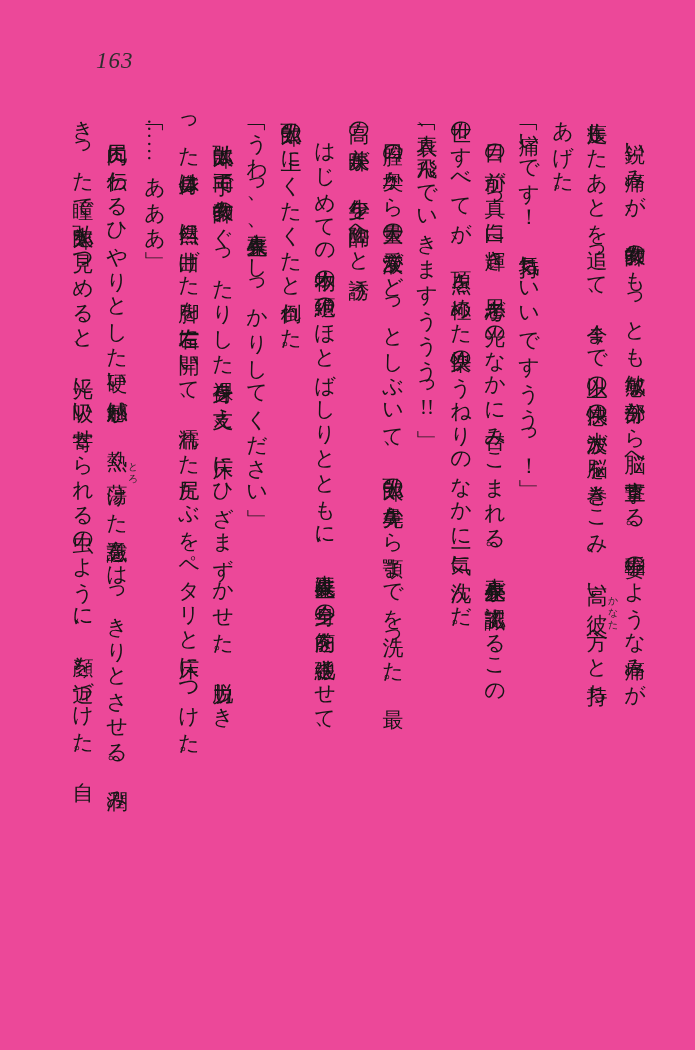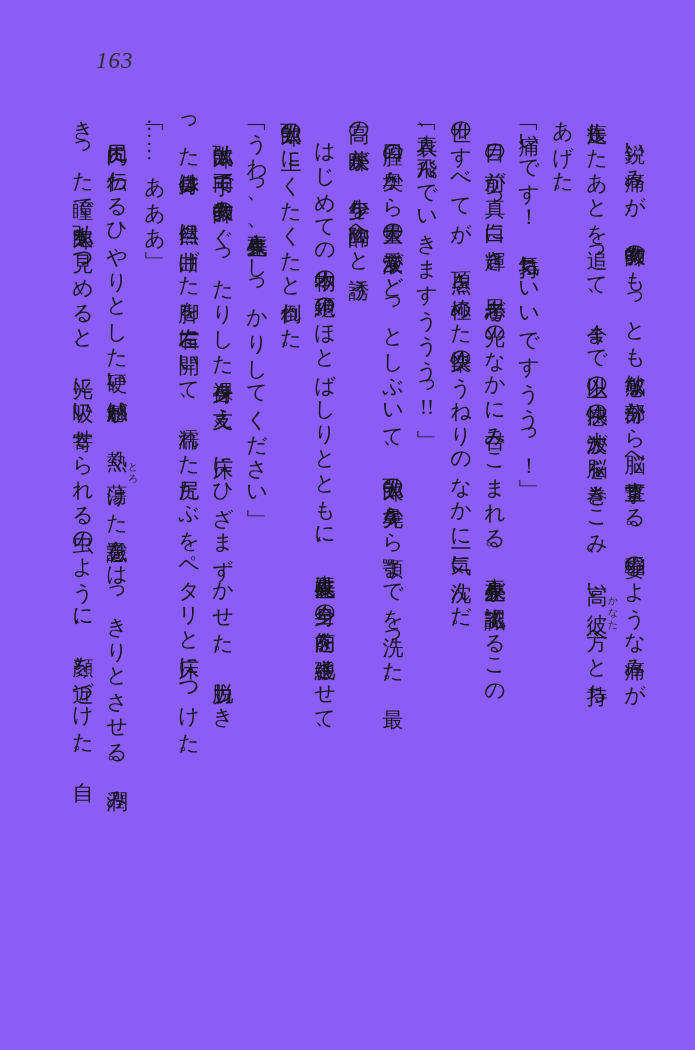--- a/index.html
+++ b/index.html
@@ -51,21 +51,21 @@
   }
   .text-area .tcy {
     text-combine-upright: all;
     -webkit-text-combine: horizontal;
     letter-spacing: 0;
   }
 </style>
 </head>
 <body>
 
-<div class="page" style="background: #8b5cf6;">
+<div class="page" style="background: #ec4899;">
   <div class="page-number" style="color: rgb(46, 46, 46);">163</div>
   <div class="text-area" style="color: rgb(22, 22, 22);">
       <p class="line indent-full">鋭い痛みが、女教師のもっとも敏感な部分から脳へ直撃する。稲妻のような痛みが</p>
       <p class="line indent-none">疾走したあとを追って、今まで以上の快感の大波が脳を巻きこみ、高い<ruby>彼方<rt>かなた</rt></ruby>へと持ち</p>
       <p class="line indent-none">あげた。</p>
       <p class="line indent-half">「痛いです！　気持ちいいですううっ！」</p>
       <p class="line indent-full">目の前が真っ白に輝き、思考が光のなかに呑みこまれる。真衣先生が認識するこの</p>
       <p class="line indent-none">世のすべてが、頂点を極めた快楽のうねりのなかに一気に沈んだ。</p>
       <p class="line indent-half">「真衣、飛んでいきますうううっ<span class="tcy">!!</span>」</p>
       <p class="line indent-full">膣口の奥から大量の愛液がどっとしぶいて、弘太郎の鼻先から顎までを洗った。最</p>

